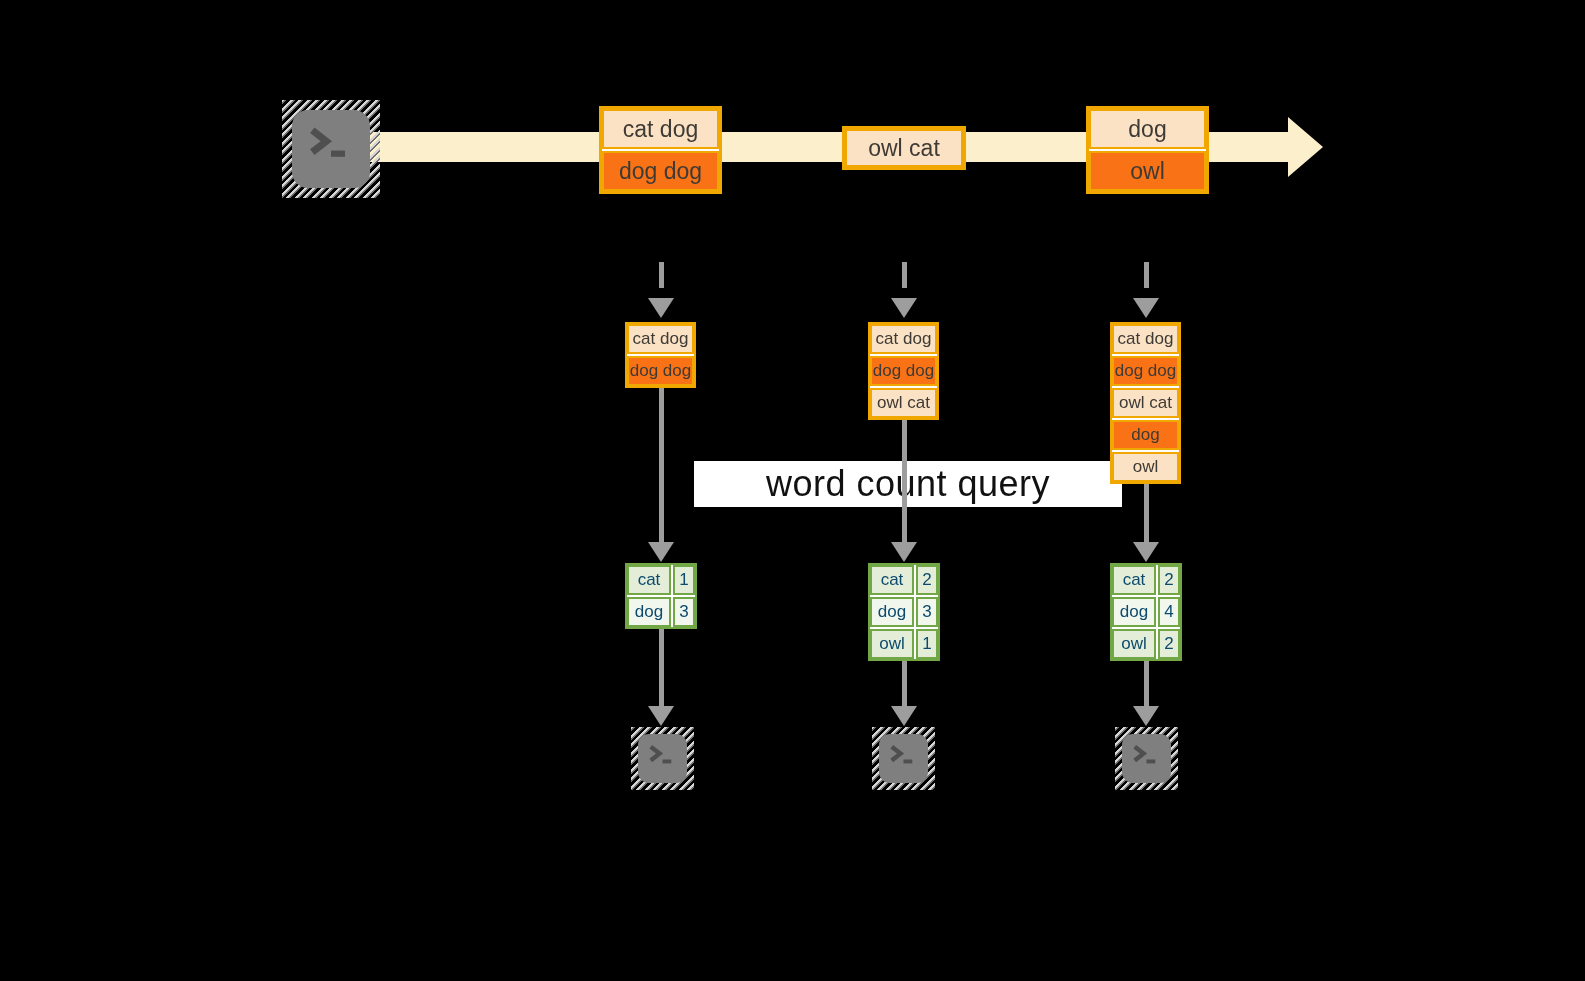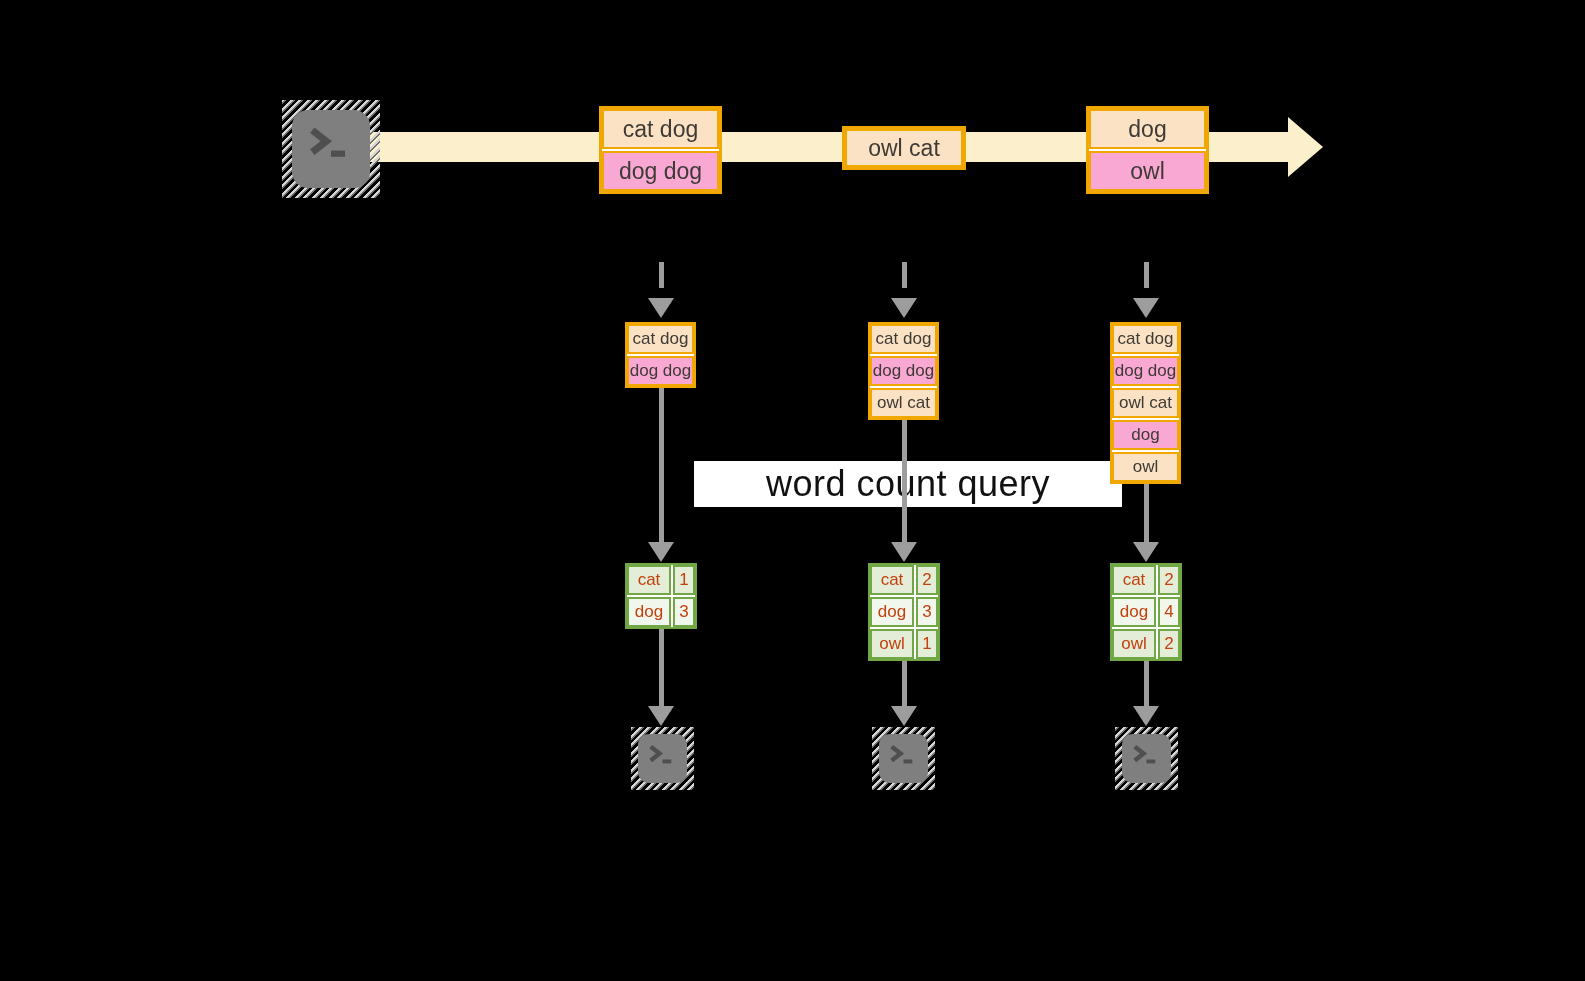--- a/index.html
+++ b/index.html
@@ -28,33 +28,33 @@
   
   .obox{
     position:absolute;display:grid;gap:2px;background:#fff;
     border:3px solid #f0a800;box-sizing:content-box;
   }
   .ocell{
     border:2px solid #f0a800;display:flex;align-items:center;justify-content:center;
     color:#3e3a35;box-sizing:content-box;
   }
   .fill-peach{background:#fbe2c4;}
-  .fill-cream{background:#f9a8d4;}
+  .fill-cream{background:#f97316;}
   .batch .ocell{width:113px;height:36px;font-size:23px;}
   .batch-one .ocell{width:114px;height:34px;font-size:23px;}
   .stack{border-width:2px;z-index:3;}
   .stack .ocell{width:63px;height:26px;font-size:17px;}
   
   .gtable{
     position:absolute;display:grid;grid-template-columns:auto auto;gap:2px;background:#fff;
     border:2px solid #71a845;z-index:3;
   }
   .gcell{
     border:2px solid #71a845;display:flex;align-items:center;justify-content:center;
-    color:#c2410c;font-size:17px;box-sizing:content-box;height:26px;
+    color:#0c4a6e;font-size:17px;box-sizing:content-box;height:26px;
   }
   .gword{width:40px;}
   .gnum{width:18px;}
   .fill-green-a{background:#e3edd8;}
   .fill-green-b{background:#f2f7ee;}
   
   .vline{position:absolute;width:5px;background:#9d9d9d;z-index:4;}
   .tri-down{
     position:absolute;width:0;height:0;z-index:4;
     border-left:13px solid transparent;border-right:13px solid transparent;

